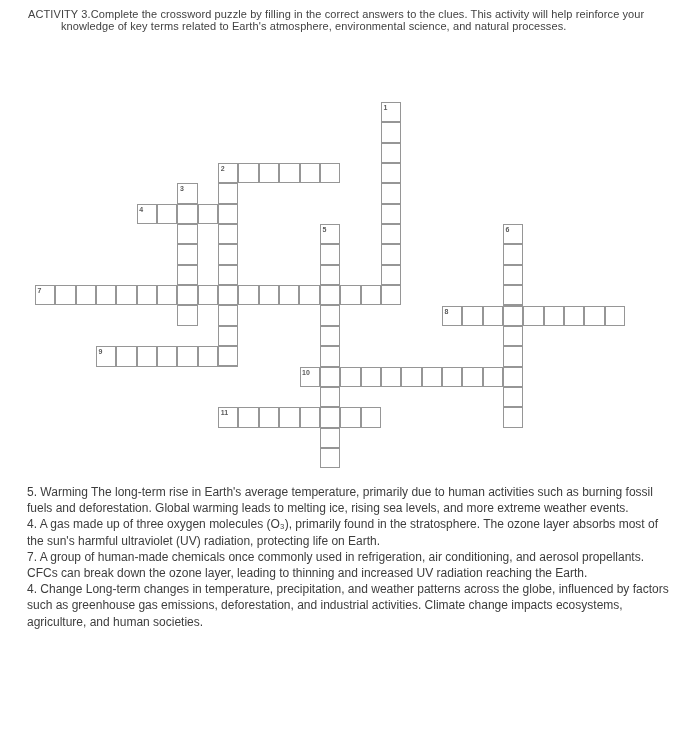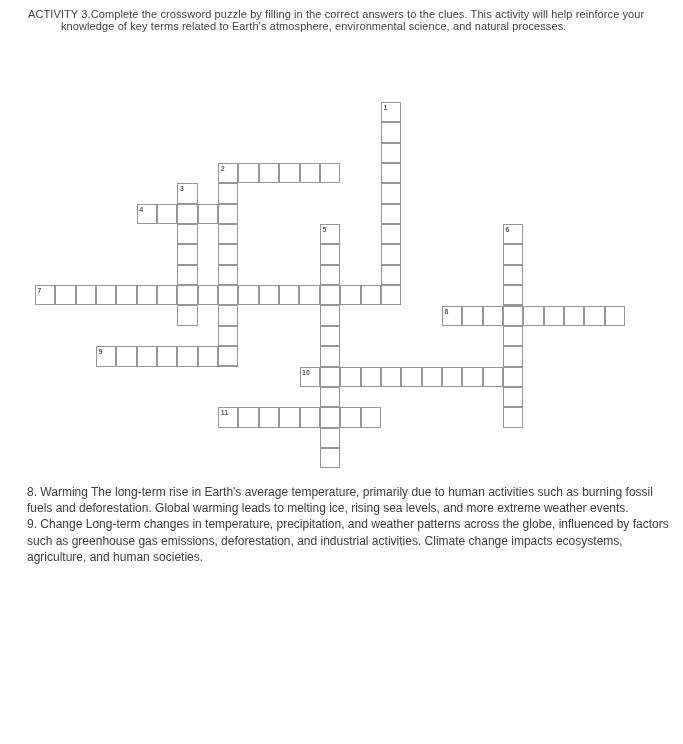--- a/index.html
+++ b/index.html
@@ -210,18 +210,20 @@
       <span class="cell-number" style="left: 470.55px; top: 124.1px; color: rgb(90, 90, 90);">6</span>
       <span class="cell-number" style="left: 2.5px; top: 185.15px; color: rgb(90, 90, 90);">7</span>
       <span class="cell-number" style="left: 409.5px; top: 205.5px; color: rgb(90, 90, 90);">8</span>
       <span class="cell-number" style="left: 63.55px; top: 246.2px; color: rgb(90, 90, 90);">9</span>
       <span class="cell-number" style="left: 267.05px; top: 266.55px; color: rgb(90, 90, 90);">10</span>
       <span class="cell-number" style="left: 185.65px; top: 307.25px; color: rgb(90, 90, 90);">11</span>
     </div>
 
   <div class="across-section">
     <div id="clues">
-        <p class="across-clue">8. Warming The long-term rise in Earth's average temperature, primarily due to human activities such as burning fossil fuels and deforestation. Global warming leads to melting ice, rising sea levels, and more extreme weather events.</p>
-        <p class="across-clue">9. Change Long-term changes in temperature, precipitation, and weather patterns across the globe, influenced by factors such as greenhouse gas emissions, deforestation, and industrial activities. Climate change impacts ecosystems, agriculture, and human societies.</p>
+        <p class="across-clue">5. Warming The long-term rise in Earth's average temperature, primarily due to human activities such as burning fossil fuels and deforestation. Global warming leads to melting ice, rising sea levels, and more extreme weather events.</p>
+        <p class="across-clue">4. A gas made up of three oxygen molecules (O₃), primarily found in the stratosphere. The ozone layer absorbs most of the sun's harmful ultraviolet (UV) radiation, protecting life on Earth.</p>
+        <p class="across-clue">7. A group of human-made chemicals once commonly used in refrigeration, air conditioning, and aerosol propellants. CFCs can break down the ozone layer, leading to thinning and increased UV radiation reaching the Earth.</p>
+        <p class="across-clue">4. Change Long-term changes in temperature, precipitation, and weather patterns across the globe, influenced by factors such as greenhouse gas emissions, deforestation, and industrial activities. Climate change impacts ecosystems, agriculture, and human societies.</p>
       </div>
   </div>
 
 </div>
 
 </body></html>

